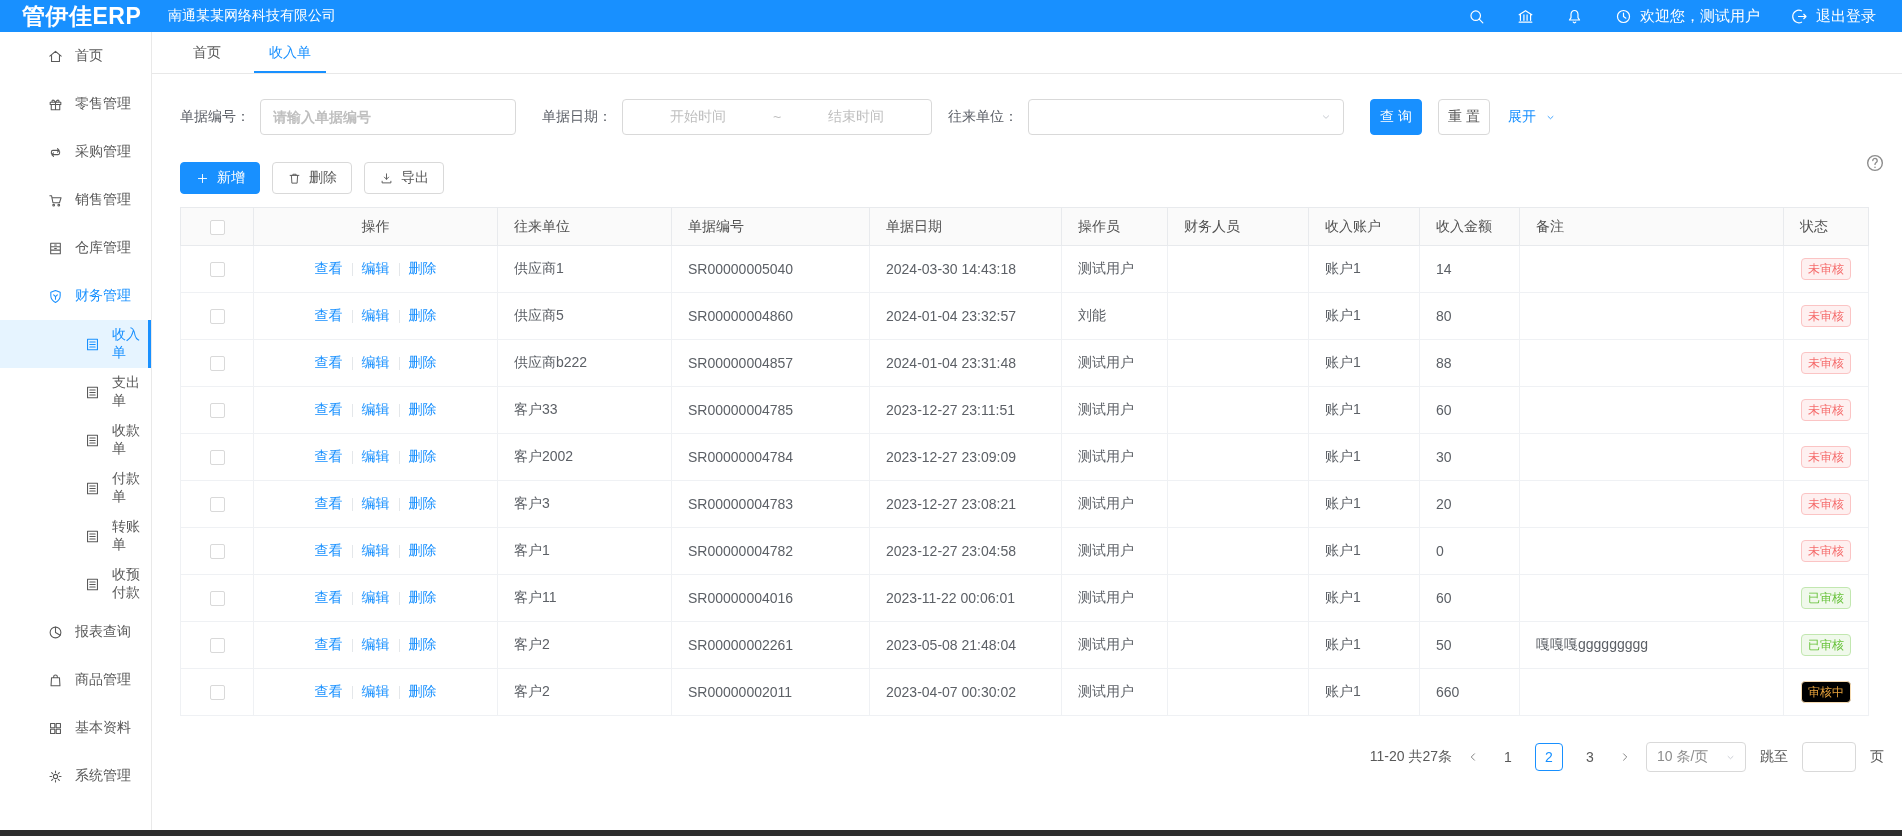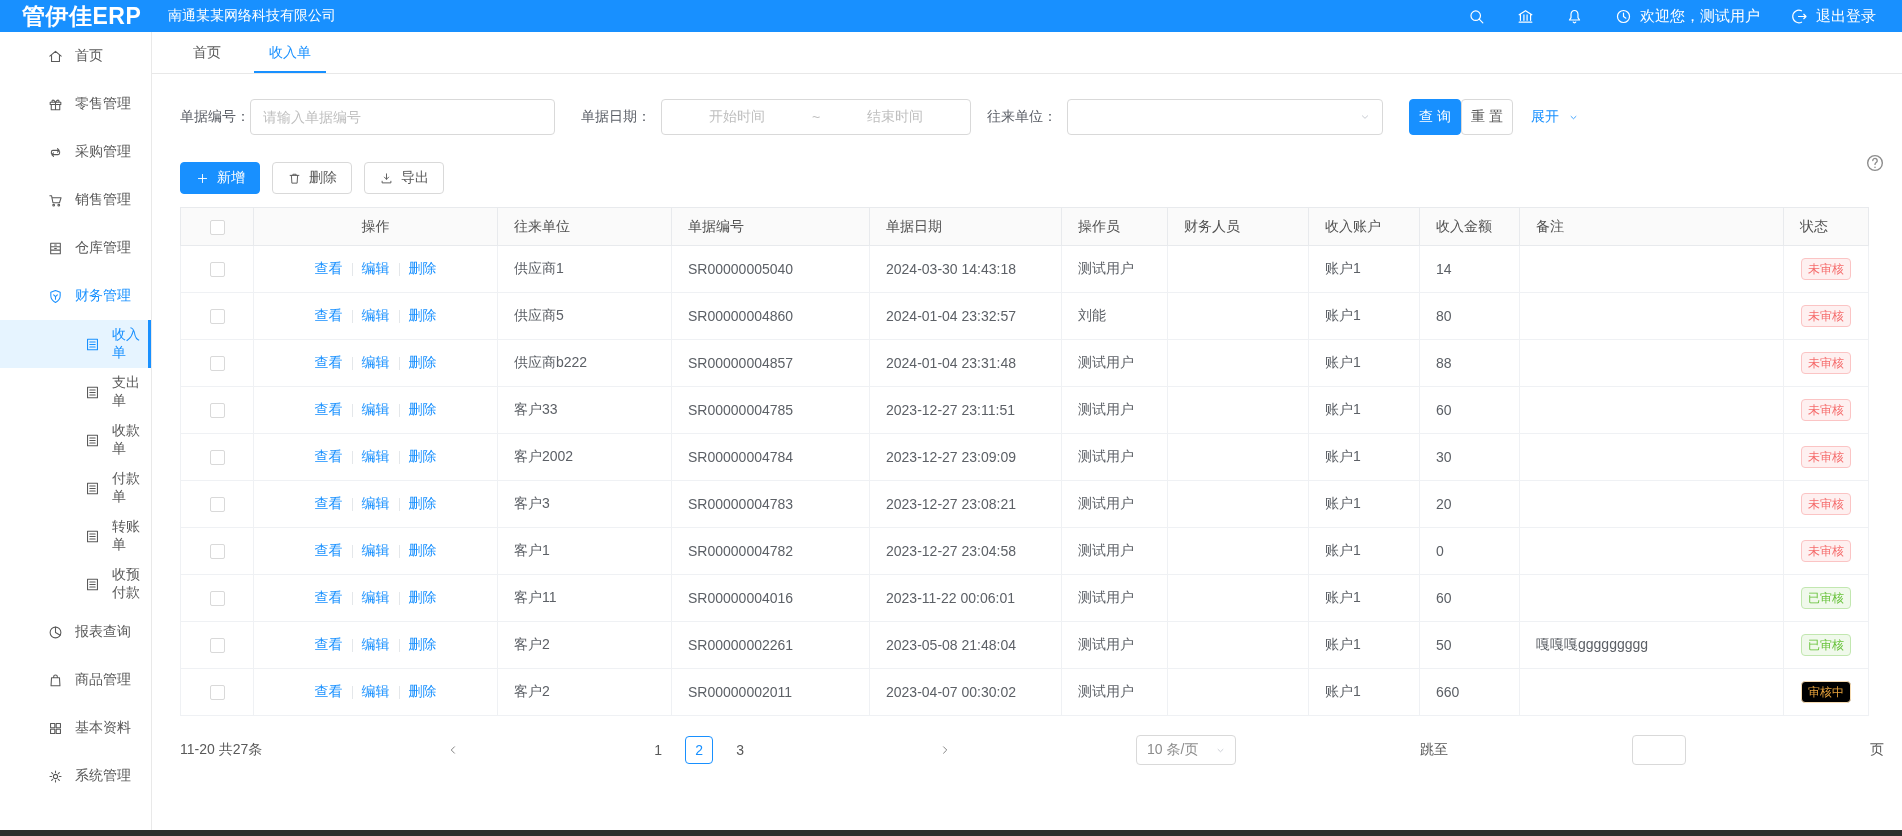--- a/index.html
+++ b/index.html
@@ -29,21 +29,21 @@
   .tabbar{height:42px;border-bottom:1px solid #e8e8e8;display:flex;align-items:stretch;padding-left:41px;gap:48px;box-sizing:border-box;background:#fff;}
   .tab{display:flex;align-items:center;font-size:14px;color:#595959;position:relative;cursor:pointer;}
   .tab.active{color:#1890ff;}
   .tab.active::after{content:'';position:absolute;left:-15px;right:-15px;bottom:0;height:2px;background:#1890ff;}
   
   .content{padding:25px 34px 0 28px;position:relative;}
   .filters{display:flex;align-items:center;font-size:14px;color:#5a5e66;}
   .f-label{flex:0 0 auto;}
   .f-input{height:36px;border:1px solid #d9d9d9;border-radius:4px;box-sizing:border-box;font-size:14px;color:#595959;padding:0 12px;outline:none;background:#fff;}
   .f-input::placeholder{color:#bfbfbf;}
-  .doc-no{width:305px;}
+  .doc-no{width:256px;margin-left:10px;font-weight:bold;}
   .date-range{width:310px;margin-left:10px;height:36px;border:1px solid #d9d9d9;border-radius:4px;box-sizing:border-box;display:flex;align-items:center;justify-content:space-evenly;color:#bfbfbf;background:#fff;cursor:text;}
   .select-box{width:316px;margin-left:10px;height:36px;border:1px solid #d9d9d9;border-radius:4px;box-sizing:border-box;display:flex;align-items:center;justify-content:flex-end;padding-right:10px;background:#fff;cursor:pointer;color:#c0c4cc;}
   .select-box .chev{width:14px;height:14px;}
   .gap26{margin-left:26px;}
   .gap16{margin-left:16px;}
   .btn{height:36px;border-radius:4px;border:1px solid #d9d9d9;background:#fff;color:#595959;font-size:14px;display:inline-flex;align-items:center;justify-content:center;padding:0 5px;cursor:pointer;box-sizing:border-box;font-family:inherit;letter-spacing:4px;text-indent:4px;}
   .btn.primary{background:#1890ff;border-color:#1890ff;color:#fff;}
   .expand-link{margin-left:18px;color:#1890ff;display:flex;align-items:center;gap:8px;cursor:pointer;}
   .expand-link .chev{width:13px;height:13px;}
   .help{position:absolute;top:120px;right:16px;width:22px;height:22px;color:#8c8c8c;cursor:pointer;}
@@ -59,21 +59,21 @@
   th.c,td.c{text-align:center;padding:0;}
   .row-check{appearance:none;-webkit-appearance:none;width:15px;height:15px;border:1px solid #d9d9d9;border-radius:2px;background:#fff;margin:0;vertical-align:middle;cursor:pointer;}
   .act-links{display:flex;align-items:center;justify-content:center;gap:9px;}
   .act-links a{color:#1890ff;text-decoration:none;cursor:pointer;}
   .act-sep{width:1px;height:13px;background:#e4e7ea;}
   .badge{display:inline-block;font-size:12px;line-height:1;padding:4px 6px;border-radius:4px;border:1px solid;}
   .badge.danger{color:#f56c6c;background:#fef0f0;border-color:#fbc4c4;}
   .badge.success{color:#67c23a;background:#f0f9eb;border-color:#c2e7b0;}
   .badge.warning{color:#e6a23c;background:#000000;border-color:#f5dab1;}
   
-  .pagination{margin-top:19px;display:flex;align-items:center;justify-content:space-between;gap:14px;font-size:14px;color:#595959;margin-right:-16px;}
+  .pagination{margin-top:26px;display:flex;align-items:center;justify-content:flex-end;gap:14px;font-size:14px;color:#595959;margin-right:-16px;}
   .pg-arrow{width:14px;height:14px;color:#737373;cursor:pointer;}
   .pages{display:flex;align-items:center;gap:13px;}
   .page{min-width:28px;height:28px;display:inline-flex;align-items:center;justify-content:center;cursor:pointer;box-sizing:border-box;border-radius:4px;}
   .page.current{border:1px solid #1890ff;color:#1890ff;}
   .size-select{width:100px;height:30px;border:1px solid #d9d9d9;border-radius:4px;box-sizing:border-box;display:flex;align-items:center;justify-content:space-between;padding:0 8px 0 10px;color:#8c8c8c;cursor:pointer;background:#fff;}
   .size-select .chev{width:13px;height:13px;color:#c0c4cc;}
   .jump-input{width:54px;height:30px;border:1px solid #d9d9d9;border-radius:4px;box-sizing:border-box;outline:none;font-size:14px;padding:0 6px;}
   .bottom-strip{height:6px;background:#2e2e2e;flex:0 0 auto;}
 </style>
 </head>
@@ -334,21 +334,21 @@
           </div>
           <span class="f-label gap16">往来单位：</span>
           <div class="select-box">
             <span class="chev">
                 <svg class="ic" style="width:100%;height:100%;" viewBox="0 0 24 24" fill="none" stroke="currentColor" stroke-width="1.5" stroke-linecap="round" stroke-linejoin="round">
                   <path d="M7.5 10l4.5 4.3L16.5 10"></path>
                 </svg>
               </span>
           </div>
           <button class="btn primary gap26">查询</button>
-          <button class="btn" style="margin-left:0;text-align:right;">重置</button>
+          <button class="btn" style="margin-left:16px;text-align:right;">重置</button>
           <span class="expand-link">
             <span>展开</span>
             <span class="chev">
                 <svg class="ic" style="width:100%;height:100%;" viewBox="0 0 24 24" fill="none" stroke="currentColor" stroke-width="1.5" stroke-linecap="round" stroke-linejoin="round">
                   <path d="M7.5 10l4.5 4.3L16.5 10"></path>
                 </svg>
               </span>
           </span>
         </div>
 

